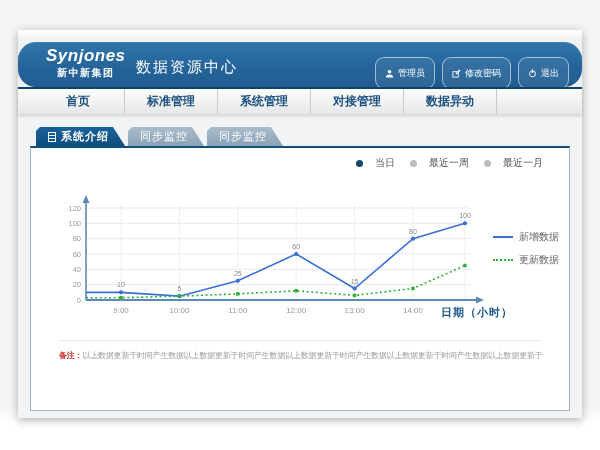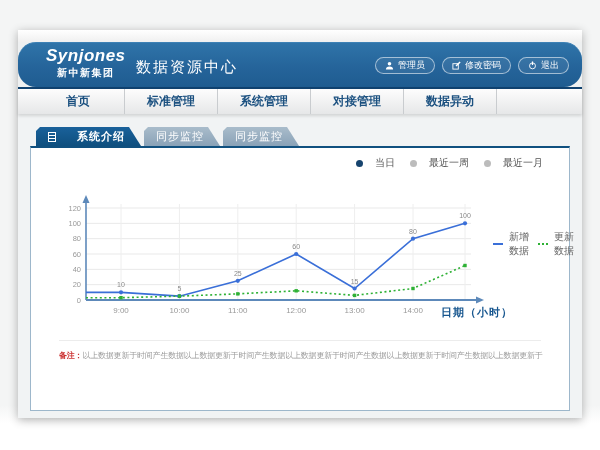--- a/index.html
+++ b/index.html
@@ -14,61 +14,61 @@
 
   
   .header { position:relative; height:45px;
     background:linear-gradient(180deg,#2f74a9 0%,#25649a 55%,#1f5c90 100%);
     border-top:1px solid #3d81b5;border-radius:18px; }
   .logo { position:absolute; left:28px; top:4px; color:#fff; text-align:center; cursor:pointer; }
   .logo-en { font-style:italic; font-weight:bold; font-size:17px; letter-spacing:0.5px; line-height:18px; }
   .logo-cn { font-weight:bold; font-size:10px; letter-spacing:1.5px; line-height:15px; }
   .app-title { position:absolute; left:118px; top:15px; color:#fff; font-size:15px; letter-spacing:2px; }
   .user-area { position:absolute; right:13px; top:14px; display:flex; gap:7px; }
-  .pill { display:flex; align-items:center; gap:4px; height:17px;
+  .pill { display:flex; align-items:center; gap:4px; height:32px;
     border:1px solid rgba(255,255,255,0.55); border-radius:9px; padding:0 9px;
     color:#fff; font-size:9px; background:rgba(255,255,255,0.07); cursor:pointer; white-space:nowrap; }
   .pill svg { display:block; }
 
   
   .nav { height:27px; background:linear-gradient(#fdfdfd,#e6e7e8);
     border-top:2px solid #0f416f; display:flex; padding-left:14px;
     box-shadow:0 2px 3px rgba(0,0,0,0.13); position:relative; z-index:2; }
   .nav-item { width:93px; line-height:25px; text-align:center; font-size:12px;
     font-weight:bold; color:#1c5180; border-right:1px solid #c9cccf; cursor:pointer; }
   .nav-item:last-child { border-right:1px solid #c9cccf; }
 
   
   .content { position:absolute; top:84px; left:0; right:0; bottom:0; background:#f1f3f4; }
 
   .tab-row { position:absolute; left:18px; top:13px; height:19px; display:flex; z-index:3; }
   .tab { position:relative; height:19px; line-height:19px; padding:0 16px 0 12px;
     margin-right:3px; color:#fff; font-size:11px; letter-spacing:1px; cursor:pointer;
-    display:flex; align-items:center; gap:21px;
+    display:flex; align-items:center; gap:5px;
     clip-path:polygon(0 100%, 0 4px, 4px 0, calc(100% - 12px) 0, 100% 100%);
     background:linear-gradient(#a9bccb,#8aa2b7); }
   .tab.active { background:linear-gradient(#19619b,#0f4f7e); font-weight:bold; }
   .doc-icon { display:inline-block; width:8px; height:10px; border:1px solid #fff;
     background:linear-gradient(transparent 2px,#fff 2px,#fff 3px,transparent 3px,
       transparent 5px,#fff 5px,#fff 6px,transparent 6px); }
 
   .panel { position:absolute; left:12px; right:12px; top:32px; bottom:7px;
     background:#fff; border:1px solid #9db7cb; border-top:2px solid #10507f; }
 
   .filters { position:absolute; right:26px; top:8px; display:flex; gap:15px; align-items:center; }
   .filter { display:flex; align-items:center; gap:12px; font-size:10px; color:#555; cursor:pointer; }
   .dot { width:7px; height:7px; border-radius:50%; background:#bcbcbc; }
   .dot.sel { background:#17446e; }
 
   .y-title { position:absolute; left:12px; top:22px; color:#17568f; font-size:11px; font-weight:bold; letter-spacing:1px; }
   .x-title { position:absolute; left:410px; top:157px; color:#17568f; font-size:11px; font-weight:bold; letter-spacing:1px; }
 
   #chart-svg { position:absolute; left:8px; top:38px; }
 
-  .legend { position:absolute; left:462px; top:82px; display:flex; flex-direction:row; gap:9px; }
+  .legend { position:absolute; left:462px; top:82px; display:flex; flex-direction:column; gap:9px; }
   .legend-item { display:flex; align-items:center; gap:6px; font-size:10px; color:#666; }
   .swatch { width:20px; height:0; }
   .swatch.solid { border-top:2px solid #3a6fd8; }
   .swatch.dotted { border-top:2px dotted #2eb135; }
 
   .divider { position:absolute; left:28px; right:28px; top:192px; border-top:1px solid #ececec; }
   .note { position:absolute; left:28px; right:10px; top:202px; font-size:8px; color:#9a9a9a;
     white-space:nowrap; overflow:hidden; letter-spacing:-0.2px; }
   .note b { color:#cc3333; font-weight:bold; }
 </style>

